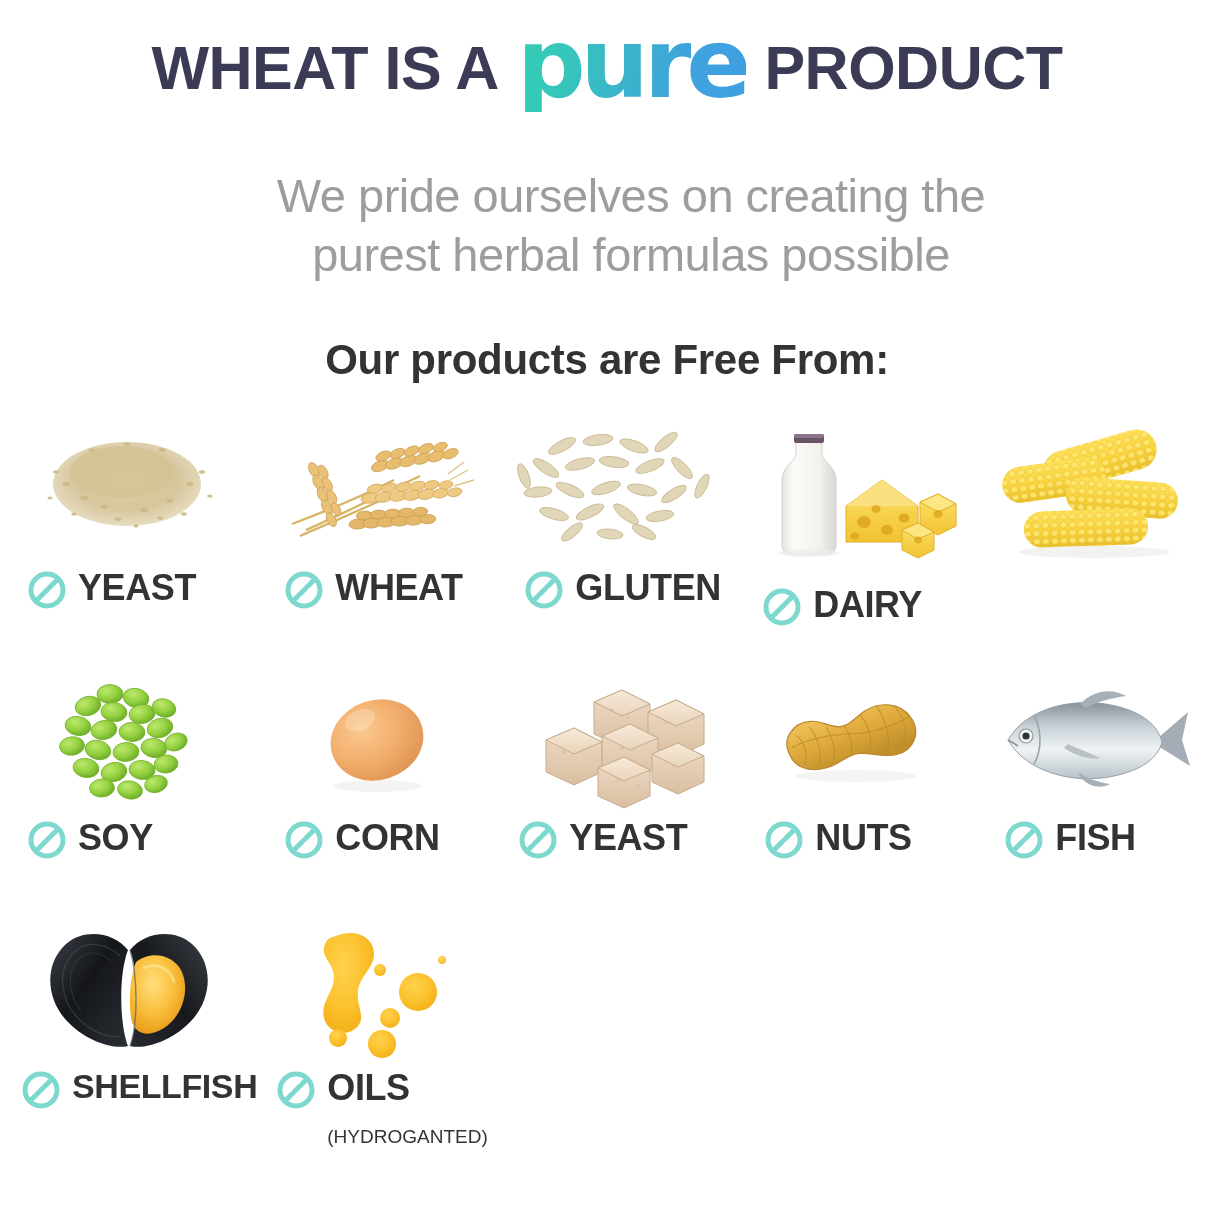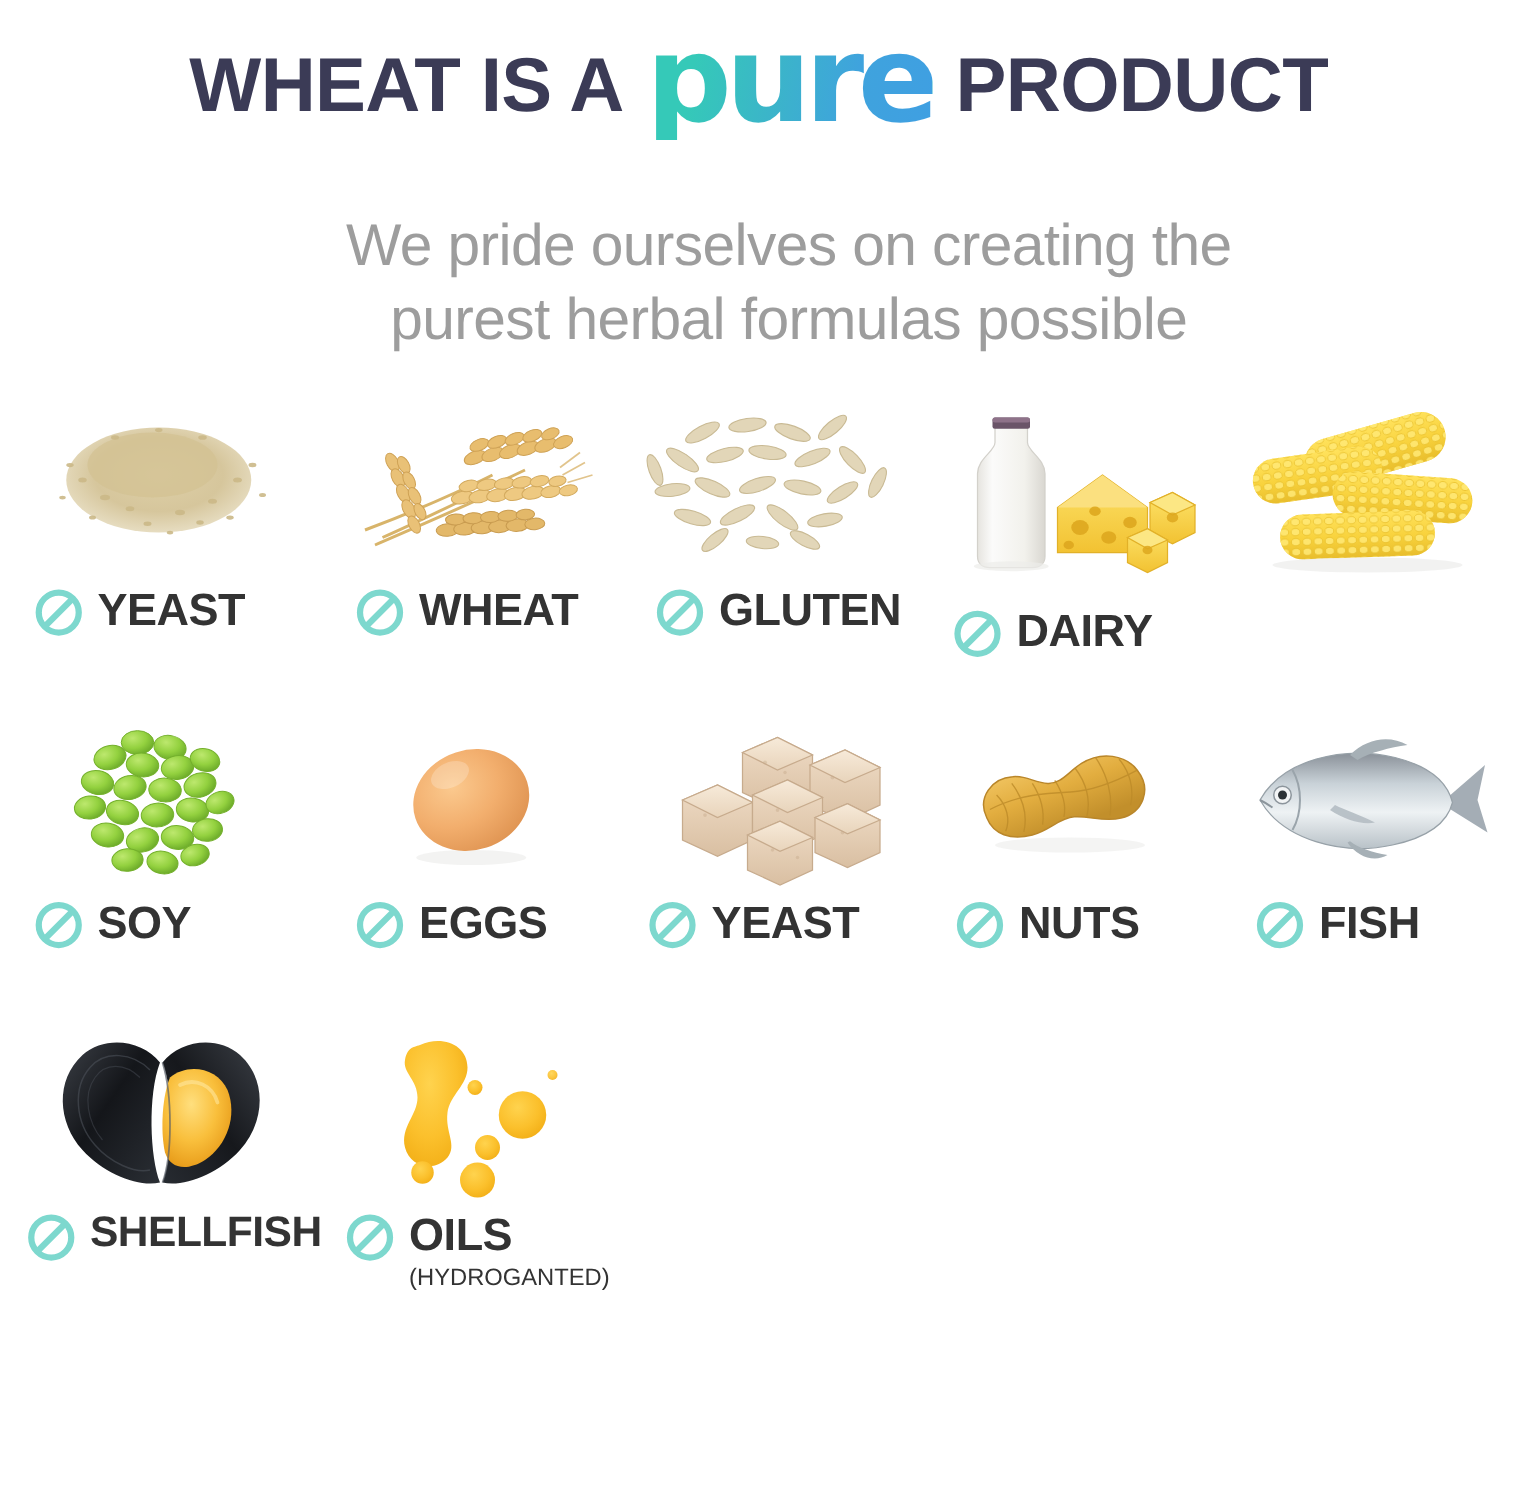--- a/index.html
+++ b/index.html
@@ -117,21 +117,21 @@
     letter-spacing: -0.4px;
     line-height: 1.1;
     white-space: nowrap;
   }
   .sub-label {
     font-size: 19px;
     font-weight: normal;
     color: #333333;
     letter-spacing: 0px;
     line-height: 1.2;
-    margin-top: 4px;
+    margin-top: 18px;
     white-space: nowrap;
   }
   
   .cell:nth-child(11) .label-text { font-size: 34px; }
   .cell:nth-child(12) .label-row { padding-left: 18px; }
   .cell:nth-child(11) .label-row { padding-left: 20px; }
   .cell:nth-child(8) .label-row { padding-left: 20px; }
   .cell:nth-child(4) .label-row { padding-left: 24px; margin-top: 19px; }
 </style>
 </head>
@@ -143,20 +143,21 @@
     <span class="hdr-word">WHEAT IS A</span>
     <span class="brand">pure</span>
     <span class="hdr-word">PRODUCT</span>
   </div>
 
   <div class="subtitle">
     <div>We pride ourselves on creating the</div>
     <div>purest herbal formulas possible</div>
   </div>
 
+  <div class="section-heading">Our products are Free From:</div>
 
   <div class="grid">
 
     <div class="cell">
       <div class="thumb">
         <svg width="230" height="160" viewBox="0 0 230 160">
           <defs>
             <radialGradient id="ypile" cx="50%" cy="45%" r="58%">
               <stop offset="0%" stop-color="#ded0a8"></stop>
               <stop offset="60%" stop-color="#d6c69c"></stop>
@@ -586,21 +587,21 @@
         </svg>
       </div>
       <div class="label-row">
         <span class="ban">
           <svg width="42" height="42" viewBox="0 0 42 42">
             <circle cx="21" cy="21" r="16" fill="none" stroke="#7dd8ce" stroke-width="5"></circle>
             <line x1="11" y1="31" x2="31" y2="11" stroke="#7dd8ce" stroke-width="5" stroke-linecap="round"></line>
           </svg>
         </span>
         <span class="label-stack">
-          <span class="label-text">EGGS</span>
+          <span class="label-text">CORN</span>
         </span>
       </div>
     </div>
 
     <div class="cell">
       <div class="thumb">
         <svg width="230" height="160" viewBox="0 0 230 160">
           <defs>
             <linearGradient id="sug" x1="0" y1="0" x2="0" y2="1">
               <stop offset="0%" stop-color="#efdcc6"></stop>

